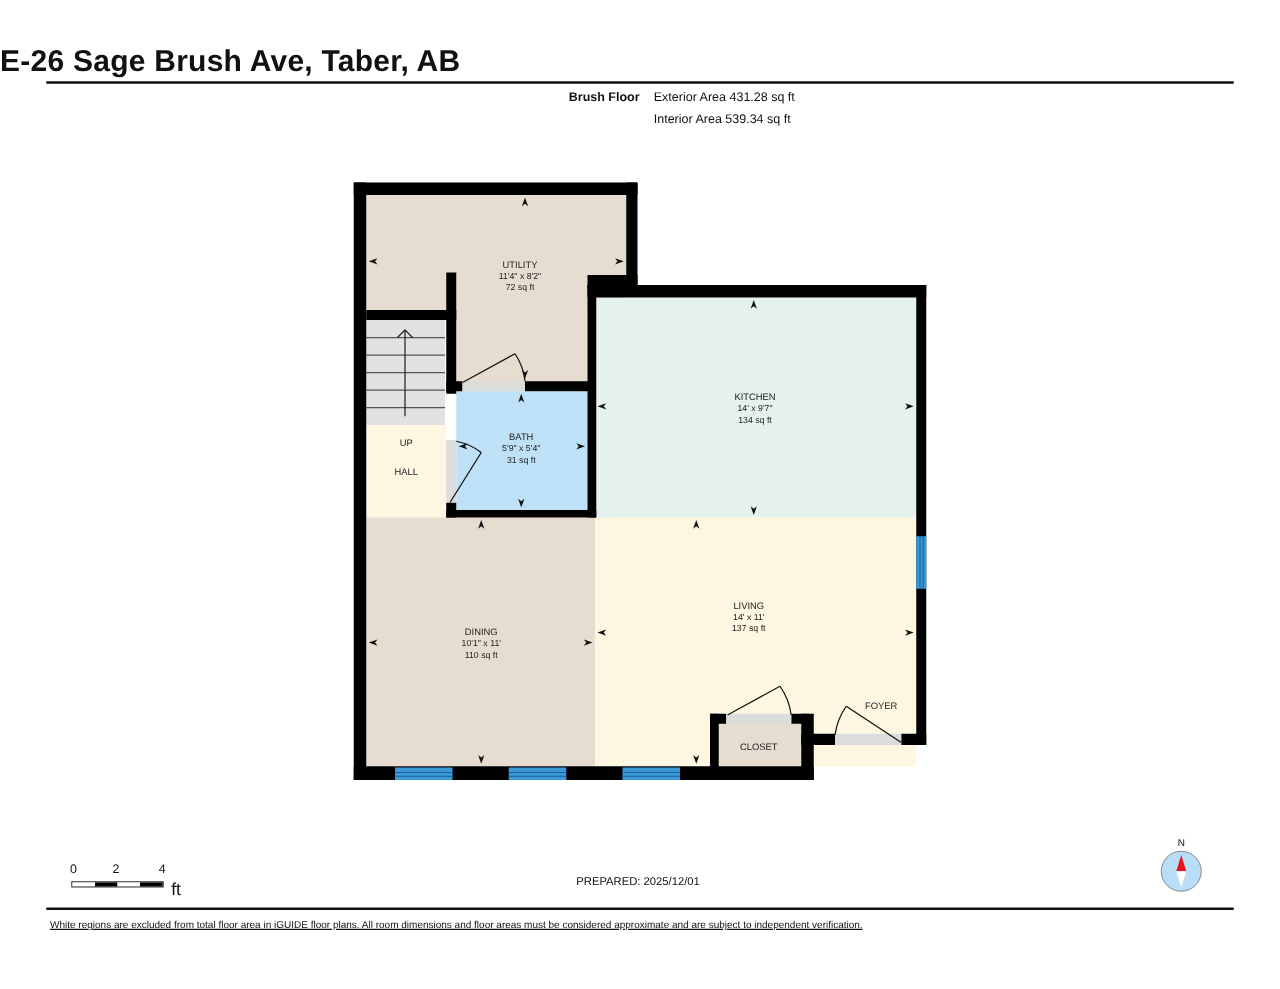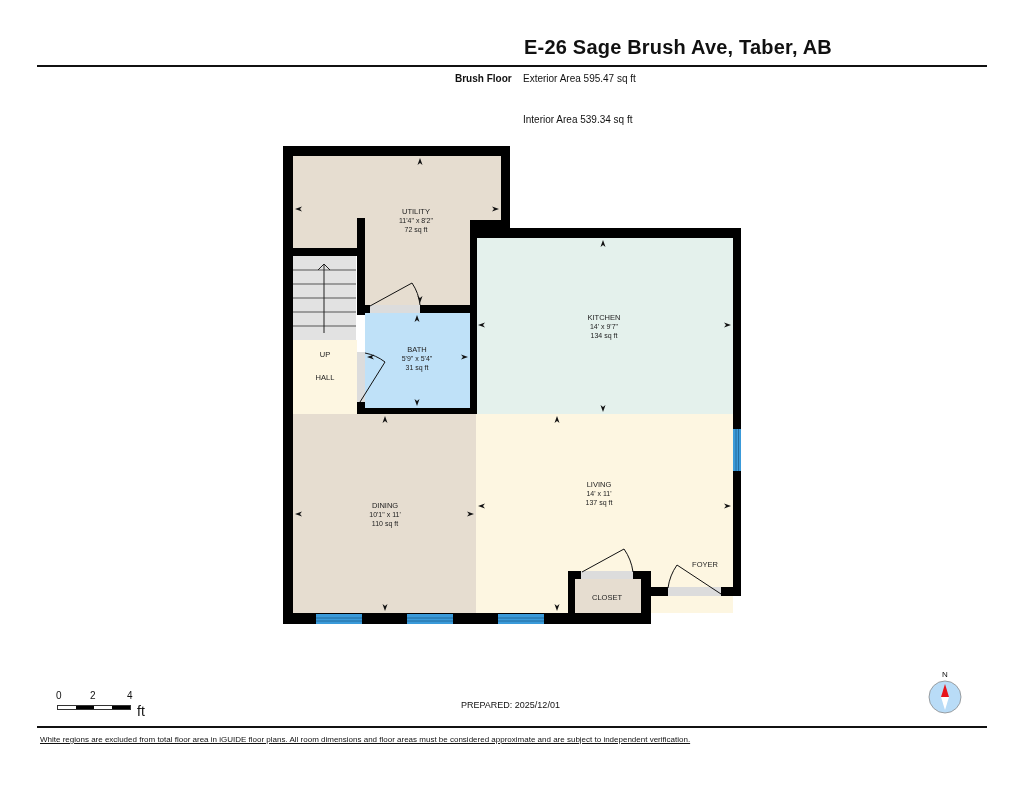--- a/index.html
+++ b/index.html
@@ -1,43 +1,43 @@
 <!DOCTYPE html>
 <html><head>
 <meta charset="utf-8">
 <style>
   html, body { margin: 0; padding: 0; background: #ffffff; }
   body { width: 1024px; height: 791px; position: relative; overflow: hidden;
          font-family: "Liberation Sans", sans-serif; color: #111; }
-  .title { position: absolute; left: 0; width: 832px; top: 36px; text-align: right;
-           font-size: 20px; font-weight: bold; letter-spacing: 0.2px; }
+  .title { position: absolute; left: 0; width: 832px; top: 36px; text-align: left;
+           font-size: 24px; font-weight: bold; letter-spacing: 0.2px; }
   .rule-top { position: absolute; left: 37px; width: 950px; top: 65px; height: 2px; background: #111; }
   .floor-label { position: absolute; left: 455px; top: 73px; font-size: 10px; font-weight: bold; }
   .ext-area { position: absolute; left: 523px; top: 73px; font-size: 10px; }
-  .int-area { position: absolute; left: 523px; top: 90px; font-size: 10px; margin-top: 24px; }
+  .int-area { position: absolute; left: 523px; top: 90px; font-size: 10px; }
   .plan { position: absolute; left: 0; top: 0; }
   .room-label { font-family: "Liberation Sans", sans-serif; font-size: 7px; fill: #222; text-anchor: middle; }
   .room-name { font-size: 7.5px; }
   .scale-nums { position: absolute; left: 56px; top: 690px; font-size: 10px; width: 90px; height: 12px; }
   .scale-nums span { position: absolute; }
   .scale-bar { position: absolute; left: 57px; top: 705px; width: 74px; height: 5px; border: 1px solid #333; box-sizing: border-box; display: flex; }
   .scale-bar div { flex: 1; }
   .scale-unit { position: absolute; left: 137px; top: 703px; font-size: 14px; }
   .prepared { position: absolute; left: 461px; top: 700px; font-size: 9px; }
   .compass { position: absolute; left: 926px; top: 668px; }
   .rule-bottom { position: absolute; left: 37px; width: 950px; top: 726px; height: 2px; background: #111; }
   .disclaimer { position: absolute; left: 40px; top: 735px; font-size: 8px; text-decoration: underline; }
 </style>
 </head>
 <body>
 
 <div class="title">E-26 Sage Brush Ave, Taber, AB</div>
 <div class="rule-top"></div>
 <div class="floor-label">Brush Floor</div>
-<div class="ext-area">Exterior Area 595.47 sq ft</div>
+<div class="ext-area">Exterior Area 431.28 sq ft</div>
 <div class="int-area">Interior Area 539.34 sq ft</div>
 
 <svg class="plan" width="1024" height="791" viewBox="0 0 1024 791" xmlns="http://www.w3.org/2000/svg">
   <defs>
     <marker id="arr" viewBox="0 0 10 10" refX="5" refY="5" markerWidth="5" markerHeight="5" orient="auto">
         <path d="M0,0 L10,5 L0,10 L3,5 z" fill="#111"></path>
       </marker>
   </defs>
 
   <g>

